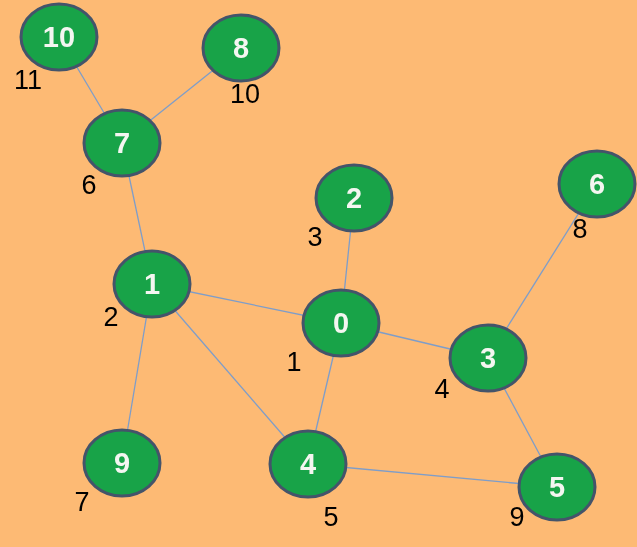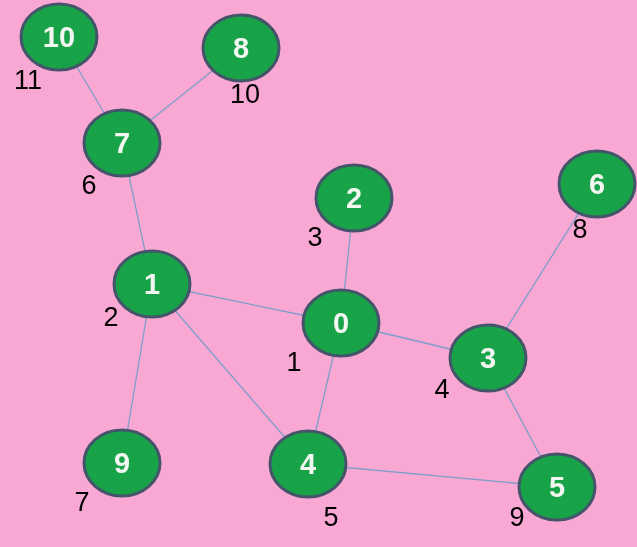--- a/index.html
+++ b/index.html
@@ -5,21 +5,21 @@
   html, body {
     margin: 0;
     padding: 0;
     background: #ffffff;
     font-family: "Liberation Sans", sans-serif;
   }
   .canvas-wrap {
     position: relative;
     width: 637px;
     height: 547px;
-    background: #f9a8d4;
+    background: #fdba74;
     overflow: hidden;
   }
   svg { display: block; }
   .edge-line {
     fill: none;
   }
   .node-ellipse {
     cursor: default;
   }
   .node-number {

